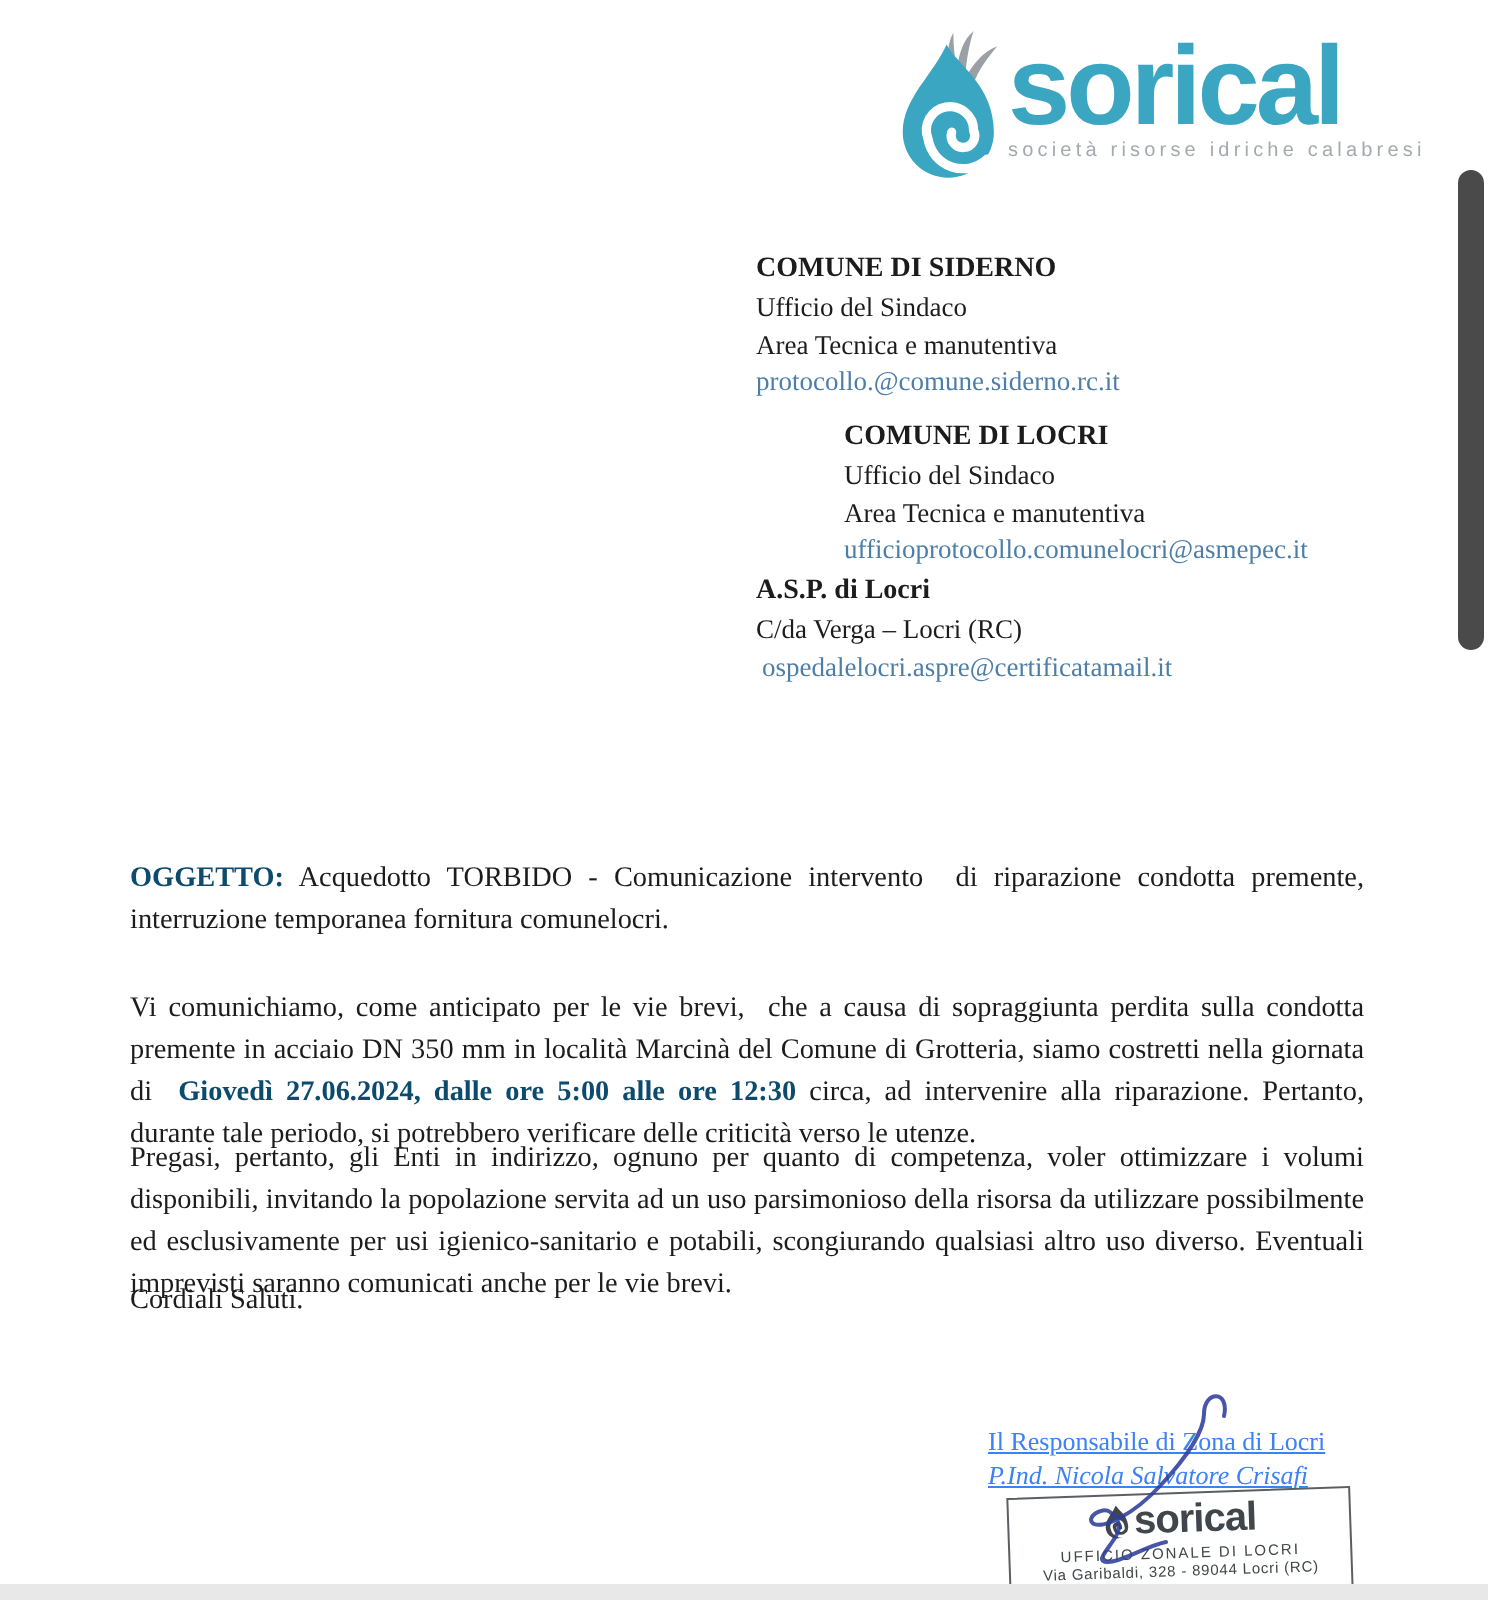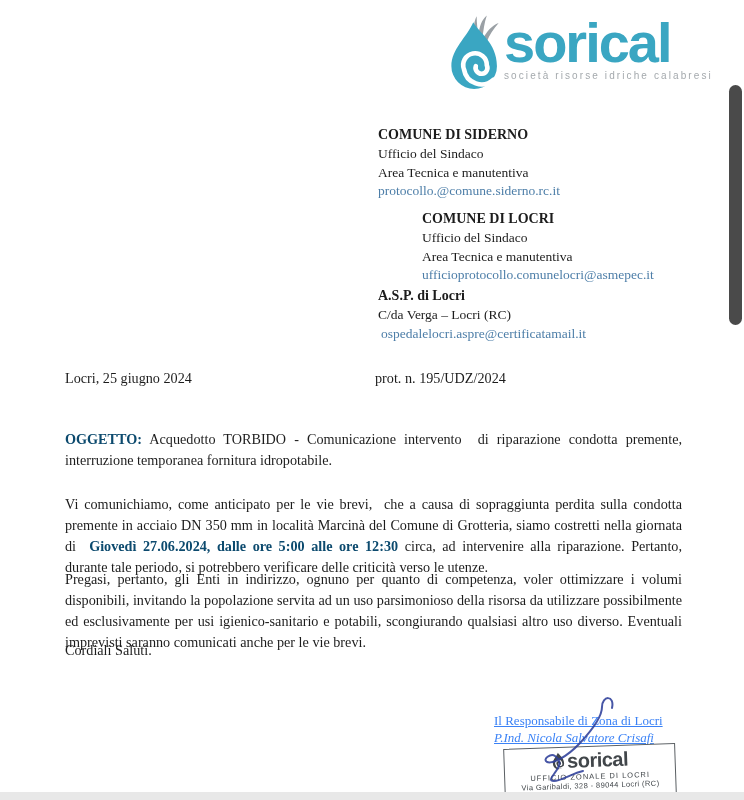--- a/index.html
+++ b/index.html
@@ -93,26 +93,22 @@
     <div>Area Tecnica e manutentiva</div>
     <a class="email" href="#">ufficioprotocollo.comunelocri@asmepec.it</a>
   </div>
 
   <div class="recipient r3">
     <div class="r-name">A.S.P. di Locri</div>
     <div>C/da Verga – Locri (RC)</div>
     <a class="email" href="#" style="padding-left:3px">ospedalelocri.aspre@certificatamail.it</a>
   </div>
 
-  <div class="dateline">
-    <span>Locri, 25 giugno 2024</span>
-    <span class="prot">prot. n. 195/UDZ/2024</span>
-  </div>
 
-  <p class="subject"><b>OGGETTO:</b><span> Acquedotto TORBIDO - Comunicazione intervento  di riparazione condotta premente, interruzione temporanea fornitura idropotabile.</span></p>
+  <p class="subject"><b>OGGETTO:</b><span> Acquedotto TORBIDO - Comunicazione intervento  di riparazione condotta premente, interruzione temporanea fornitura comunelocri.</span></p>
 
   <p class="para p1"><span>Vi comunichiamo, come anticipato per le vie brevi,  che a causa di sopraggiunta perdita sulla condotta premente in acciaio DN 350 mm in località Marcinà del Comune di Grotteria, siamo costretti nella giornata di  </span><b>Giovedì 27.06.2024, dalle ore 5:00 alle ore 12:30</b><span> circa, ad intervenire alla riparazione. Pertanto, durante tale periodo, si potrebbero verificare delle criticità verso le utenze.</span></p>
 
   <p class="para p2">Pregasi, pertanto, gli Enti in indirizzo, ognuno per quanto di competenza, voler ottimizzare i volumi disponibili, invitando la popolazione servita ad un uso parsimonioso della risorsa da utilizzare possibilmente ed esclusivamente per usi igienico-sanitario e potabili, scongiurando qualsiasi altro uso diverso. Eventuali imprevisti saranno comunicati anche per le vie brevi.</p>
 
   <p class="closing">Cordiali Saluti.</p>
 
   <div class="sig-block">
     <div>Il Responsabile di Zona di Locri</div>
     <div class="sig-name">P.Ind. Nicola Salvatore Crisafi</div>

